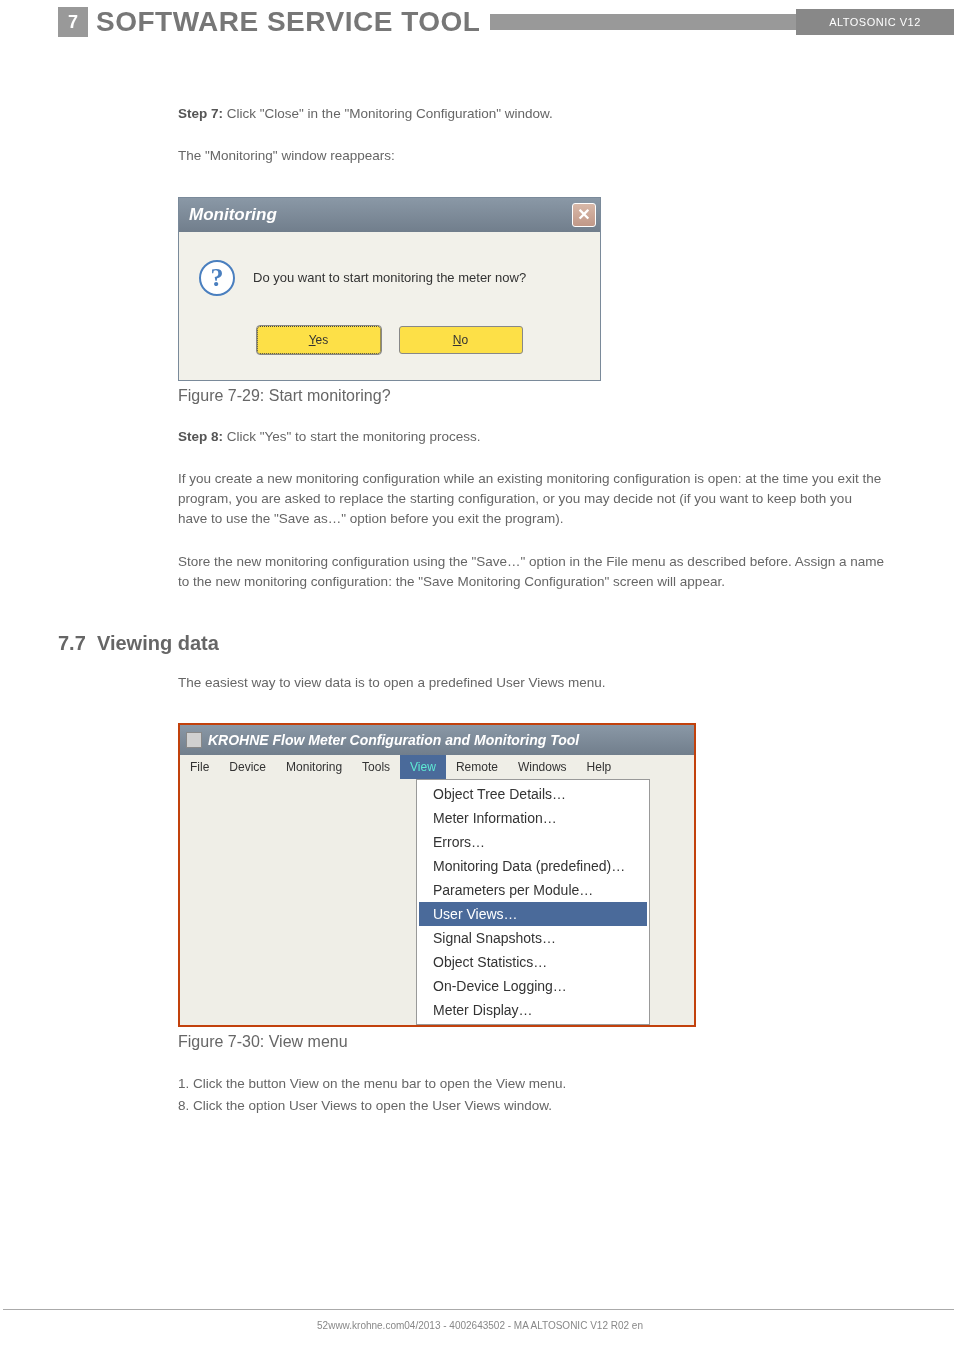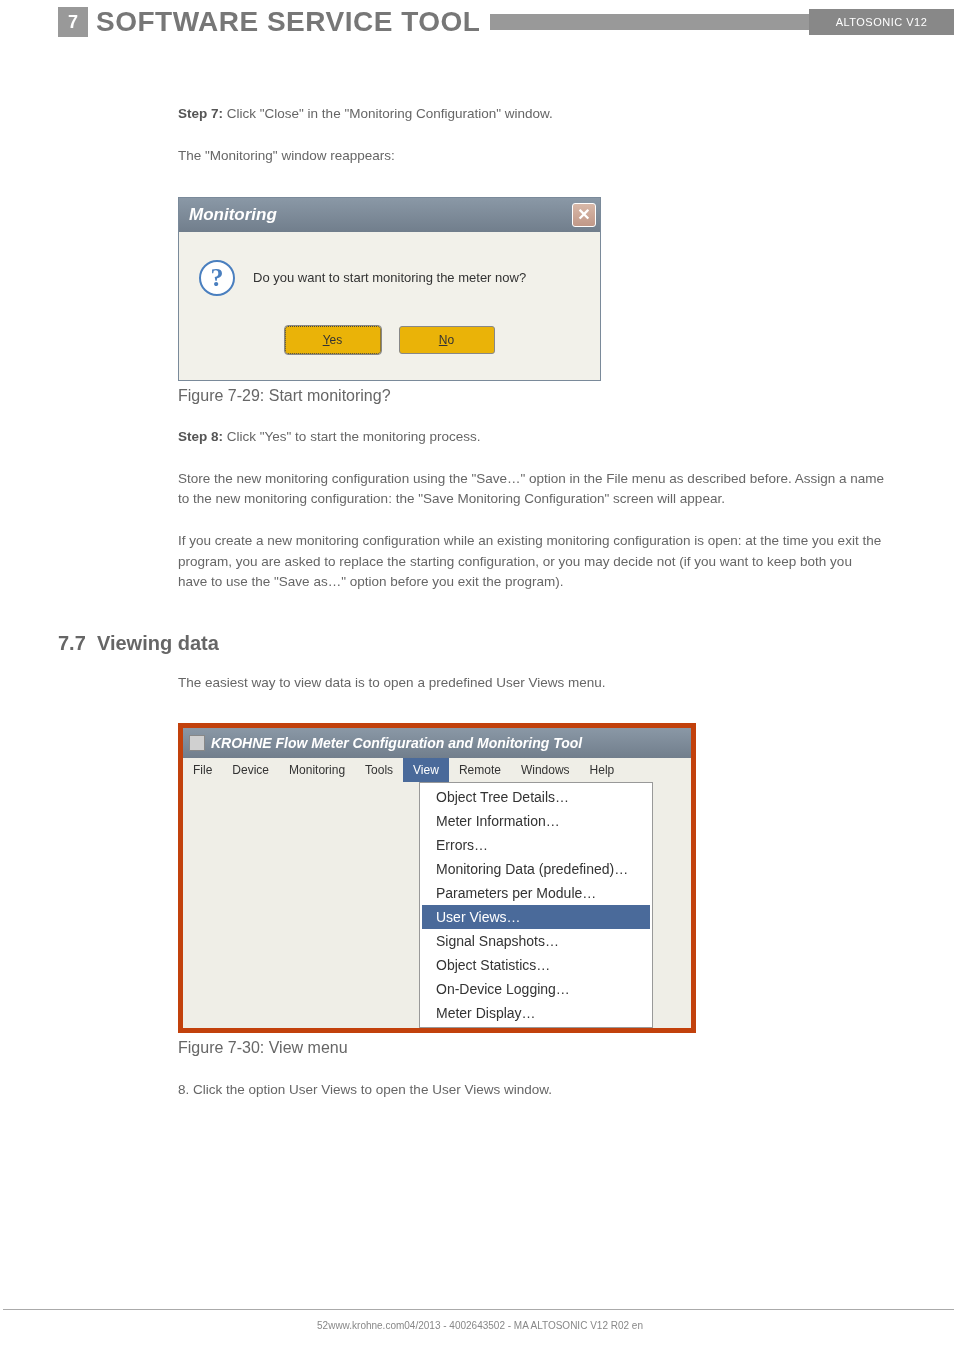--- a/index.html
+++ b/index.html
@@ -36,21 +36,21 @@
     color: #777;
     flex: 0 0 auto;
   }
   .header-bar {
     flex: 1;
     height: 16px;
     background: #999;
     margin-left: 10px;
   }
   .header-right {
-    width: 145px;
+    width: 158px;
     height: 26px;
     background: #888;
     color: #fff;
     font-size: 11px;
     display: flex;
     align-items: center;
     justify-content: center;
     letter-spacing: 0.5px;
   }
   .content {
@@ -134,23 +134,23 @@
     font-size: 13px;
     color: #333;
     font-family: Tahoma, sans-serif;
   }
   .dialog-buttons {
     display: flex;
     justify-content: center;
     gap: 18px;
   }
   .win-btn {
-    width: 96px;
+    width: 124px;
     height: 28px;
-    background: #eab308;
+    background: #fde047;
     border: 1px solid #888;
     border-radius: 3px;
     font-size: 12px;
     font-family: Tahoma, sans-serif;
     display: flex;
     align-items: center;
     justify-content: center;
     color: #333;
   }
   .win-btn.default {
@@ -166,21 +166,21 @@
   .section-heading {
     font-size: 20px;
     font-weight: bold;
     color: #666;
     margin-left: -120px;
     margin-top: 40px;
     margin-bottom: 18px;
   }
   .appwin {
     width: 518px;
-    border: 5px solid #c2410c;
+    border: 2px solid #c2410c;
     margin-top: 30px;
     margin-bottom: 6px;
   }
   .appwin-titlebar {
     height: 30px;
     background: linear-gradient(#8a98a6, #717e8c);
     display: flex;
     align-items: center;
     padding-left: 6px;
     gap: 6px;
@@ -207,21 +207,21 @@
     font-size: 12px;
     color: #333;
   }
   .menubar-item {
     padding: 0 10px;
     display: flex;
     align-items: center;
   }
   .menubar-item.active {
     background: #4a6a9a;
-    color: #ffffff;
+    color: #5eead4;
   }
   .dropdown {
     background: #fff;
     border: 1px solid #999;
     margin-left: 236px;
     margin-top: 0;
     width: 234px;
     font-family: Tahoma, sans-serif;
     font-size: 14px;
     padding: 2px;
@@ -301,22 +301,22 @@
         </div>
       </div>
     </div>
   </div>
   <div class="caption">Figure 7-29: Start monitoring?</div>
 
   <p class="para">
     <span class="bold">Step 8:</span><span> Click "Yes" to start the monitoring process.</span>
   </p>
 
+  <p class="para">If you create a new monitoring configuration while an existing monitoring configuration is open: at the time you exit the program, you are asked to replace the starting configuration, or you may decide not (if you want to keep both you have to use the "Save as…" option before you exit the program).</p>
   <p class="para">Store the new monitoring configuration using the "Save…" option in the File menu as described before. Assign a name to the new monitoring configuration: the "Save Monitoring Configuration" screen will appear.</p>
-  <p class="para">If you create a new monitoring configuration while an existing monitoring configuration is open: at the time you exit the program, you are asked to replace the starting configuration, or you may decide not (if you want to keep both you have to use the "Save as…" option before you exit the program).</p>
 
   <h2 class="section-heading">
     <span>7.7</span>&nbsp;&nbsp;<span>Viewing data</span>
   </h2>
 
   <p class="para">The easiest way to view data is to open a predefined User Views menu.</p>
 
   <div class="appwin">
     <div class="appwin-titlebar">
       <div class="appwin-icon"></div>
@@ -343,20 +343,21 @@
         <div class="dropdown-item">Signal Snapshots…</div>
         <div class="dropdown-item">Object Statistics…</div>
         <div class="dropdown-item">On-Device Logging…</div>
         <div class="dropdown-item">Meter Display…</div>
       </div>
     </div>
   </div>
   <div class="caption">Figure 7-30: View menu</div>
 
   <div class="steps">
+    <div>1. Click the button View on the menu bar to open the View menu.</div>
     <div>8. Click the option User Views to open the User Views window.</div>
   </div>
 
 </div>
 
 <div class="footer">
   <span>52</span>
   <span>www.krohne.com</span>
   <span>04/2013 - 4002643502 - MA ALTOSONIC V12 R02 en</span>
 </div>

